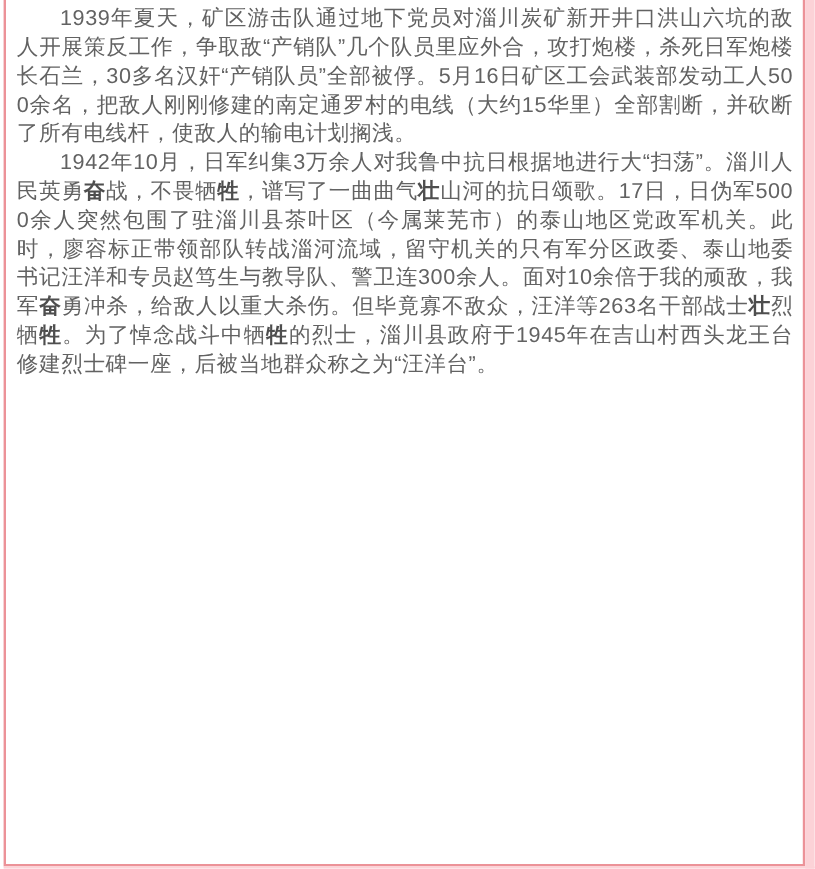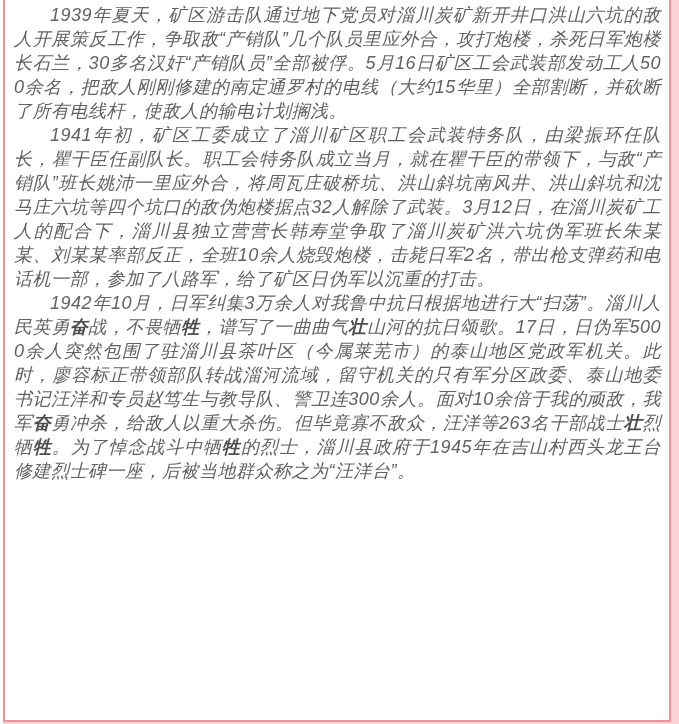--- a/index.html
+++ b/index.html
@@ -51,34 +51,32 @@
   .article-body p {
     margin: 0;
     padding: 0;
     font-size: 18px;
     line-height: 24px;
     color: #626262;
     text-align: justify;
     text-indent: 2em;
     letter-spacing: 0.5px;
     word-break: break-all;
-    font-style: italic;
   }
   .article-body p.no-indent {
     text-indent: 0;
   }
   .article-body b {
     font-weight: bold;
     color: #4e4e4e;
   }
 </style>
 </head>
 <body>
 
 <div class="page-frame"></div>
 <div class="outer-band-right"></div>
 <div class="outer-band-bottom"></div>
 
 <div class="article-body">
   <p>1939年夏天，矿区游击队通过地下党员对淄川炭矿新开井口洪山六坑的敌人开展策反工作，争取敌“产销队”几个队员里应外合，攻打炮楼，杀死日军炮楼长石兰，30多名汉奸“产销队员”全部被俘。5月16日矿区工会武装部发动工人500余名，把敌人刚刚修建的南定通罗村的电线（大约15华里）全部割断，并砍断了所有电线杆，使敌人的输电计划搁浅。</p>
-  <p>1941年初，矿区工委成立了淄川矿区职工会武装特务队，由梁振环任队长，瞿干臣任副队长。职工会特务队成立当月，就在瞿干臣的带领下，与敌“产销队”班长姚沛一里应外合，将周瓦庄破桥坑、洪山斜坑南风井、洪山斜坑和沈马庄六坑等四个坑口的敌伪炮楼据点32人解除了武装。3月12日，在淄川炭矿工人的配合下，淄川县独立营营长韩寿堂争取了淄川炭矿洪六坑伪军班长朱某某、刘某某率部反正，全班10余人烧毁炮楼，击毙日军2名，带出枪支弹药和电话机一部，参加了八路军，给了矿区日伪军以沉重的打击。</p>
   <p>1942年10月，日军纠集3万余人对我鲁中抗日根据地进行大“扫荡”。淄川人民英勇<b>奋</b>战，不畏牺<b>牲</b>，谱写了一曲曲气<b>壮</b>山河的抗日颂歌。17日，日伪军5000余人突然包围了驻淄川县茶叶区（今属莱芜市）的泰山地区党政军机关。此时，廖容标正带领部队转战淄河流域，留守机关的只有军分区政委、泰山地委书记汪洋和专员赵笃生与教导队、警卫连300余人。面对10余倍于我的顽敌，我军<b>奋</b>勇冲杀，给敌人以重大杀伤。但毕竟寡不敌众，汪洋等263名干部战士<b>壮</b>烈牺<b>牲</b>。为了悼念战斗中牺<b>牲</b>的烈士，淄川县政府于1945年在吉山村西头龙王台修建烈士碑一座，后被当地群众称之为“汪洋台”。</p>
 </div>
 
 </body></html>

